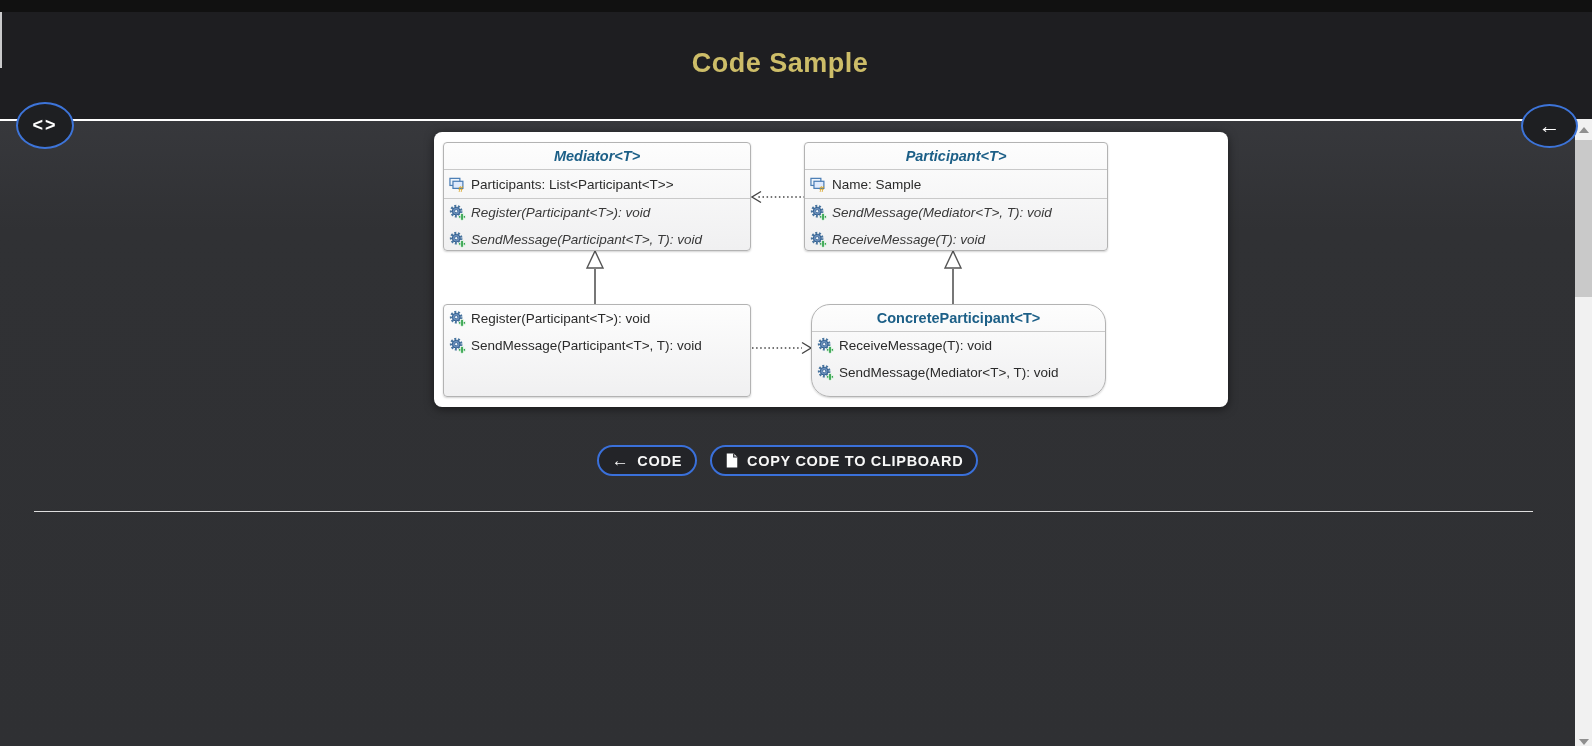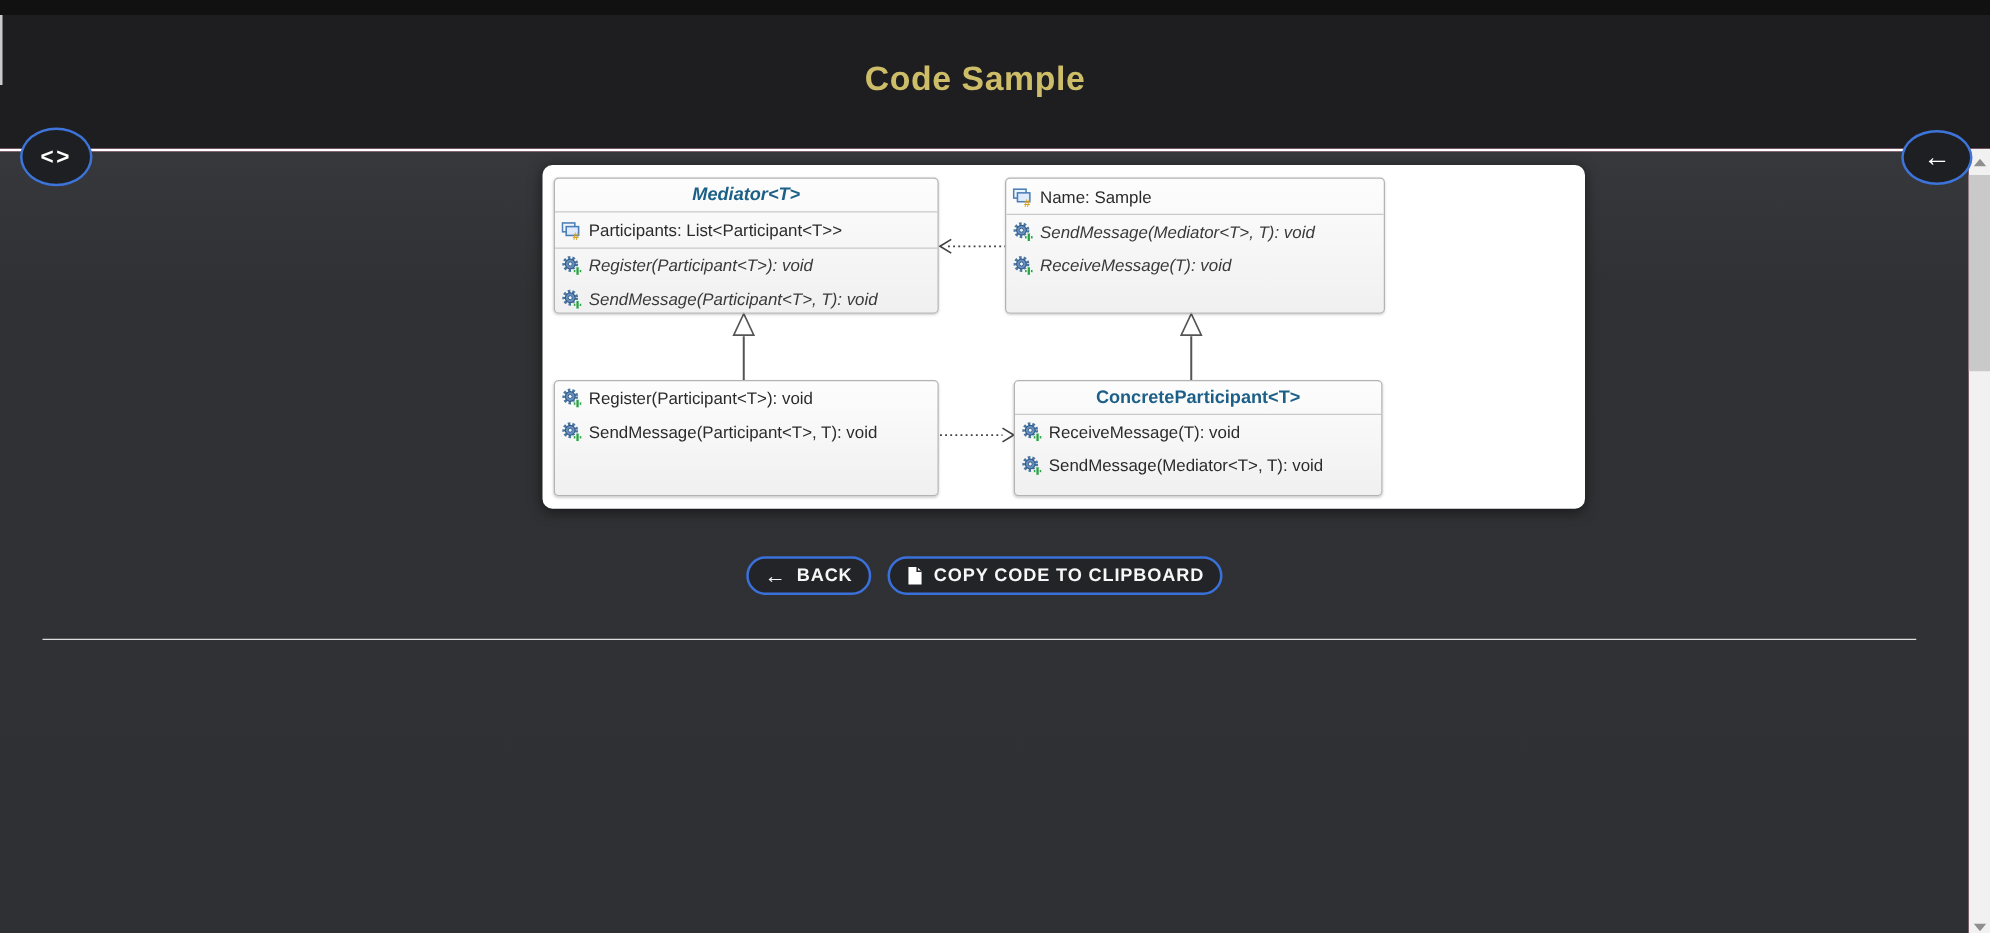--- a/index.html
+++ b/index.html
@@ -19,21 +19,21 @@
 
   
   .fab{position:absolute;display:flex;align-items:center;justify-content:center;
        background:#1e1f22;border:2px solid #3d74d9;border-radius:50%;color:#fff;
        cursor:pointer;z-index:5;box-sizing:border-box;}
   .fab-left{left:16px;top:90px;width:58px;height:47px;font-size:18px;font-weight:700;letter-spacing:2px;}
   .fab-right{left:1521px;top:92px;width:57px;height:44px;font-size:22px;font-weight:400;}
 
   
   .panel{position:absolute;left:434px;top:120px;width:794px;height:275px;background:#ffffff;
-         border-radius:8px;box-shadow:0 2px 10px rgba(0,0,0,.5);padding-left:40px;}
+         border-radius:8px;box-shadow:0 2px 10px rgba(0,0,0,.5);}
   .uml-class{position:absolute;box-sizing:border-box;border:1px solid #b3b3b3;border-radius:4px;
          background:linear-gradient(180deg,#fdfdfd 0%,#f0f0f1 100%);
          box-shadow:0 1px 2px rgba(0,0,0,.18);font-size:13.5px;color:#2b2b2b;overflow:hidden;}
   .uml-title{height:26px;line-height:26px;text-align:center;font-weight:700;color:#1c5f87;
          font-size:14.5px;border-bottom:1px solid #c9c9c9;}
   .uml-class.abstract .uml-title{font-style:italic;}
   .uml-row{display:flex;align-items:center;gap:5px;height:27px;padding-left:5px;white-space:nowrap;}
   .uml-field{border-bottom:1px solid #c9c9c9;height:28px;}
   .uml-class.abstract .uml-methods .uml-label{font-style:italic;color:#3a3a3a;}
   .icon{flex:0 0 auto;}
@@ -137,20 +137,21 @@
             <circle cx="7.6" cy="7.6" r="1.7" fill="#f1f6fc" stroke="#2f5c8c" stroke-width="0.8"></circle>
             <rect x="10.2" y="12.2" width="7.2" height="2.8" rx="0.4" fill="#2aa044" stroke="#ffffff" stroke-width="0.8"></rect>
             <rect x="12.4" y="10" width="2.8" height="7.2" rx="0.4" fill="#2aa044" stroke="#ffffff" stroke-width="0.8"></rect>
           </svg>
           <span class="uml-label">SendMessage(Participant&lt;T&gt;, T): void</span>
         </div>
       </div>
     </div>
 
     <div class="uml-class abstract" style="left:370px;top:10px;width:304px;height:109px;">
+      <div class="uml-title">Participant&lt;T&gt;</div>
       <div class="uml-row uml-field">
         <svg class="icon" width="17" height="17" viewBox="0 0 18 18">
           <rect x="1" y="2.5" width="10.5" height="7.5" fill="#eef4fb" stroke="#4a7db5" stroke-width="1.3"></rect>
           <rect x="4.2" y="5.6" width="10.5" height="7.5" fill="#dfeafd" stroke="#4a7db5" stroke-width="1.3"></rect>
           <text x="9.8" y="17.2" font-size="9.5" font-weight="bold" fill="#d9a11c" font-family="Liberation Sans,sans-serif">#</text>
         </svg>
         <span class="uml-label">Name: Sample</span>
       </div>
       <div class="uml-methods">
         <div class="uml-row">
@@ -194,21 +195,21 @@
             <circle cx="7.6" cy="7.6" r="4.1" fill="#6b90bd" stroke="#2f5c8c" stroke-width="1"></circle>
             <circle cx="7.6" cy="7.6" r="1.7" fill="#f1f6fc" stroke="#2f5c8c" stroke-width="0.8"></circle>
             <rect x="10.2" y="12.2" width="7.2" height="2.8" rx="0.4" fill="#2aa044" stroke="#ffffff" stroke-width="0.8"></rect>
             <rect x="12.4" y="10" width="2.8" height="7.2" rx="0.4" fill="#2aa044" stroke="#ffffff" stroke-width="0.8"></rect>
           </svg>
           <span class="uml-label">SendMessage(Participant&lt;T&gt;, T): void</span>
         </div>
       </div>
     </div>
 
-    <div class="uml-class" style="left:377px;top:172px;width:295px;height:93px;">
+    <div class="uml-class" style="left:377px;top:172px;width:295px;height:93px;border-radius:19px;">
       <div class="uml-title">ConcreteParticipant&lt;T&gt;</div>
       <div class="uml-methods">
         <div class="uml-row">
           <svg class="icon" width="17" height="17" viewBox="0 0 18 18">
             <circle cx="7.6" cy="7.6" r="5.4" fill="none" stroke="#49759f" stroke-width="2.6" stroke-dasharray="2.1 1.7"></circle>
             <circle cx="7.6" cy="7.6" r="4.1" fill="#6b90bd" stroke="#2f5c8c" stroke-width="1"></circle>
             <circle cx="7.6" cy="7.6" r="1.7" fill="#f1f6fc" stroke="#2f5c8c" stroke-width="0.8"></circle>
             <rect x="10.2" y="12.2" width="7.2" height="2.8" rx="0.4" fill="#2aa044" stroke="#ffffff" stroke-width="0.8"></rect>
             <rect x="12.4" y="10" width="2.8" height="7.2" rx="0.4" fill="#2aa044" stroke="#ffffff" stroke-width="0.8"></rect>
           </svg>
@@ -224,21 +225,21 @@
           </svg>
           <span class="uml-label">SendMessage(Mediator&lt;T&gt;, T): void</span>
         </div>
       </div>
     </div>
   </div>
 
   <div class="button-row">
     <button class="pill">
       <span class="arrow">←</span>
-      <span>BACK</span>
+      <span>CODE</span>
     </button>
     <button class="pill">
       <svg width="14" height="17" viewBox="0 0 16 18">
         <path d="M2 1 h8 l4 4 v12 h-12 z" fill="#ffffff"></path>
         <path d="M10 1 v4 h4" fill="none" stroke="#232428" stroke-width="1.4"></path>
       </svg>
       <span>COPY CODE TO CLIPBOARD</span>
     </button>
   </div>
 

